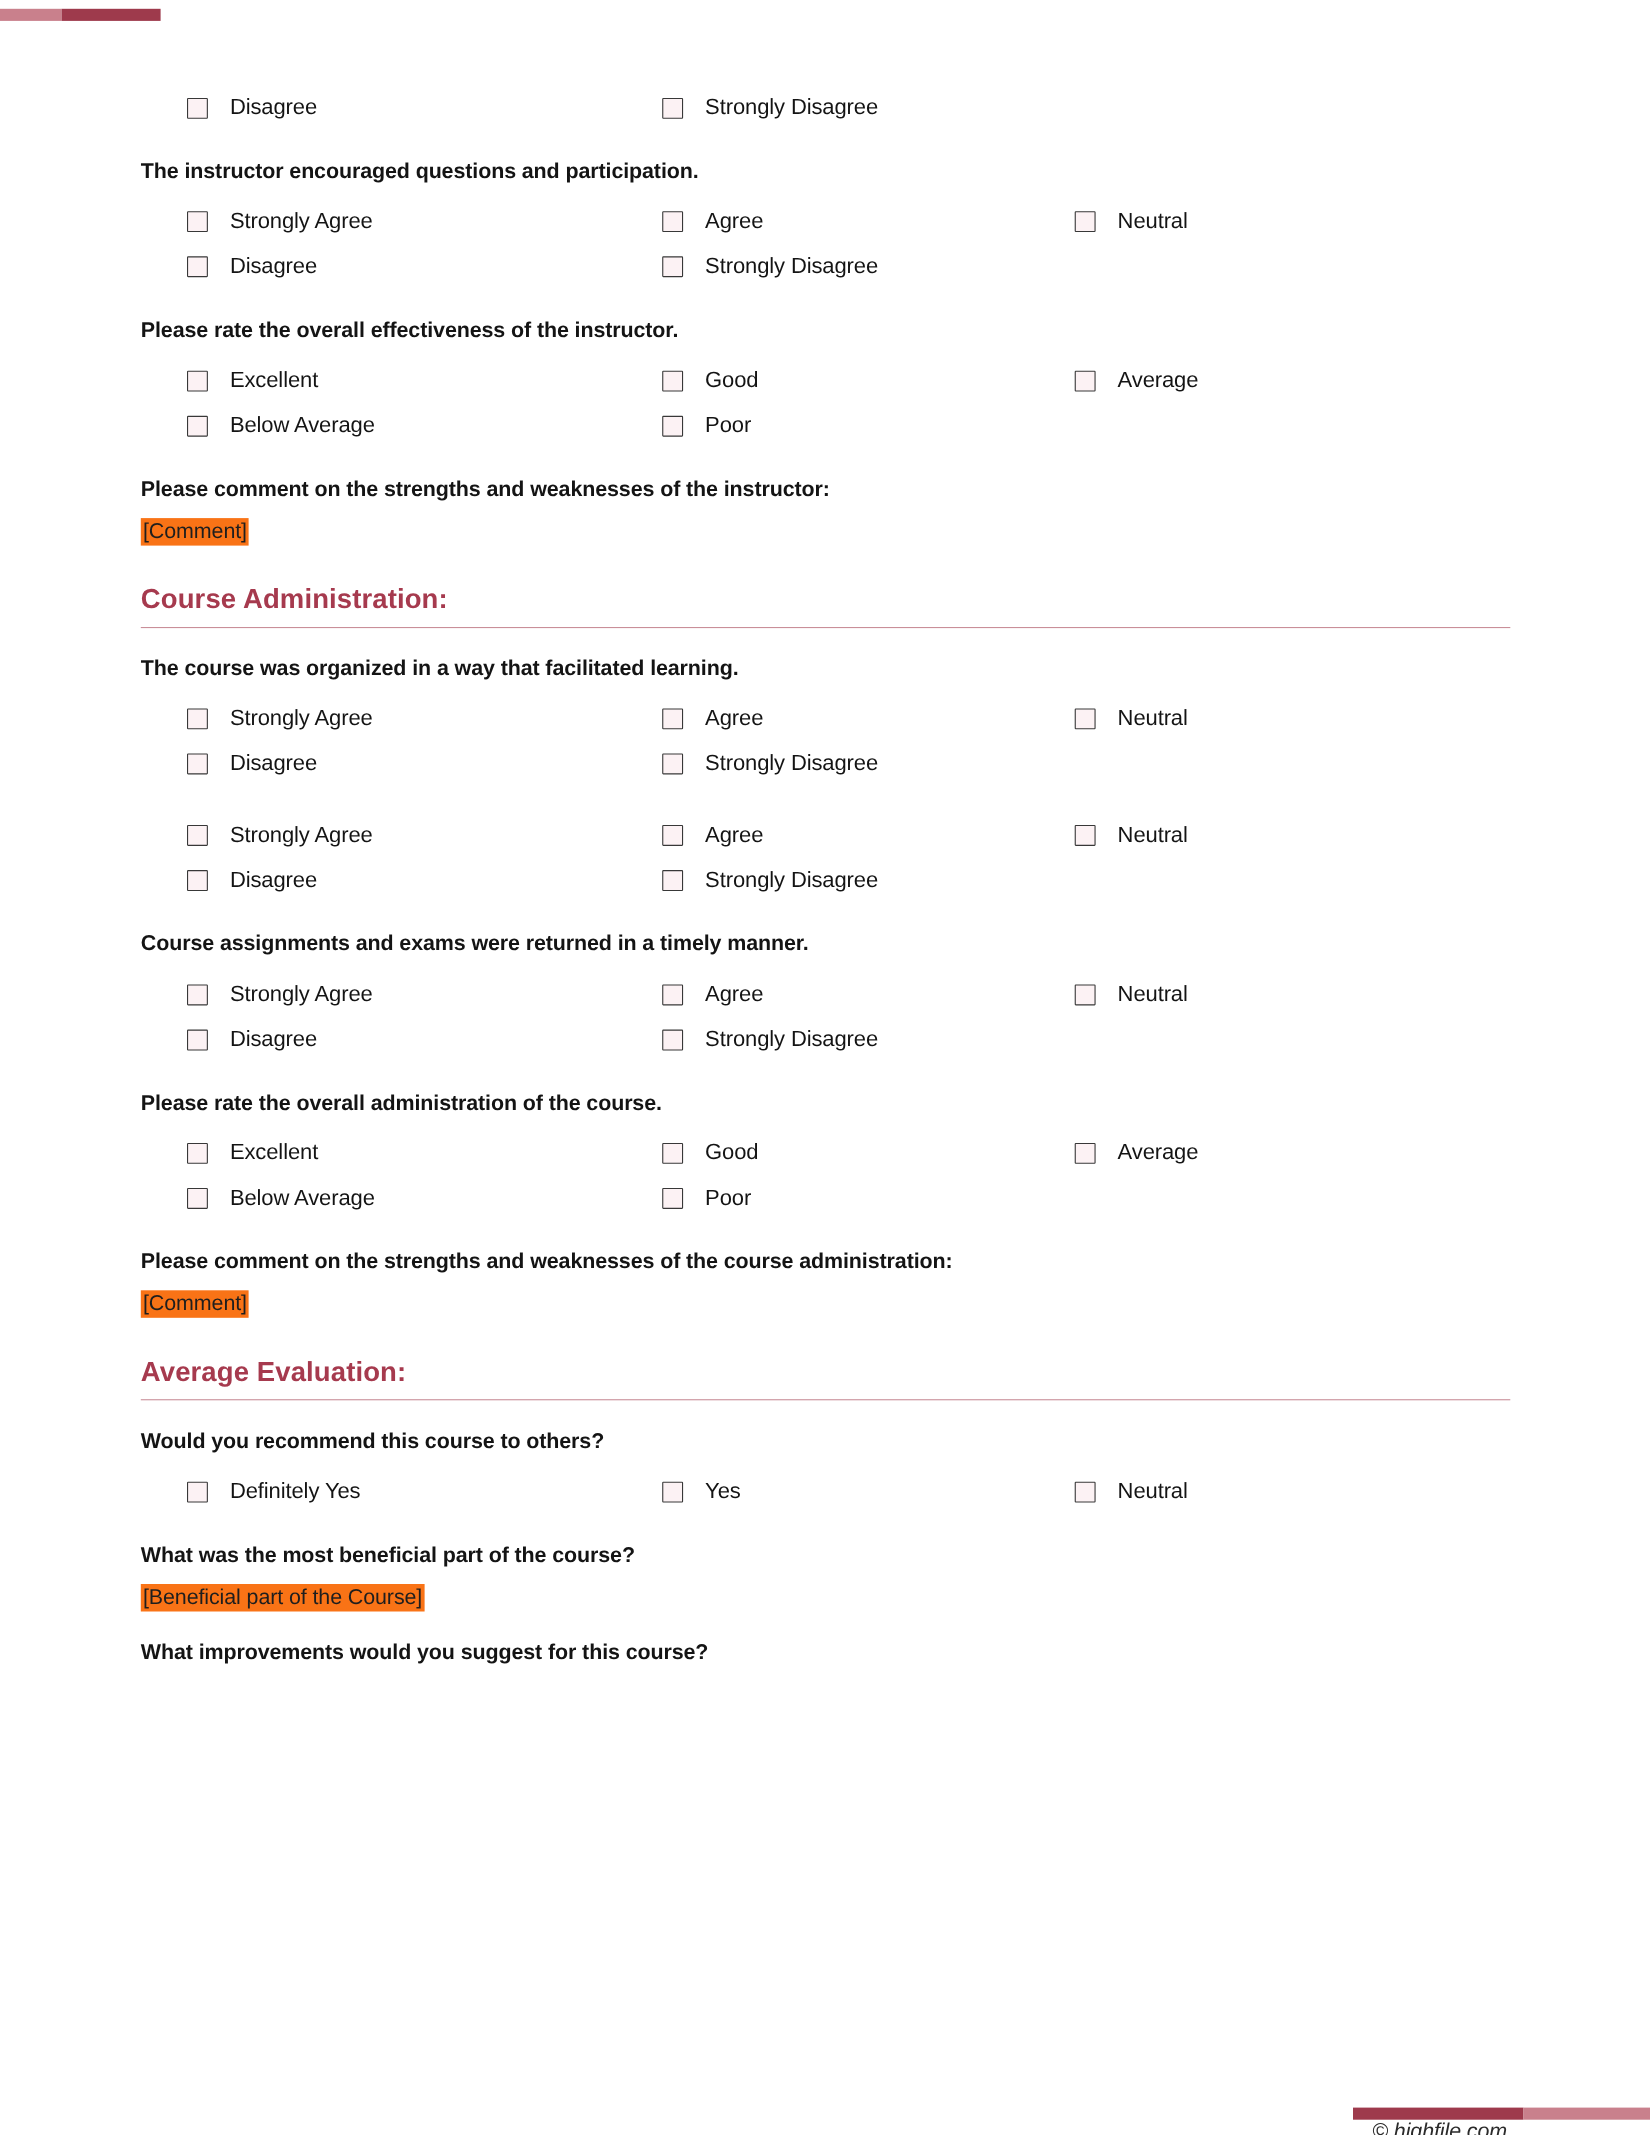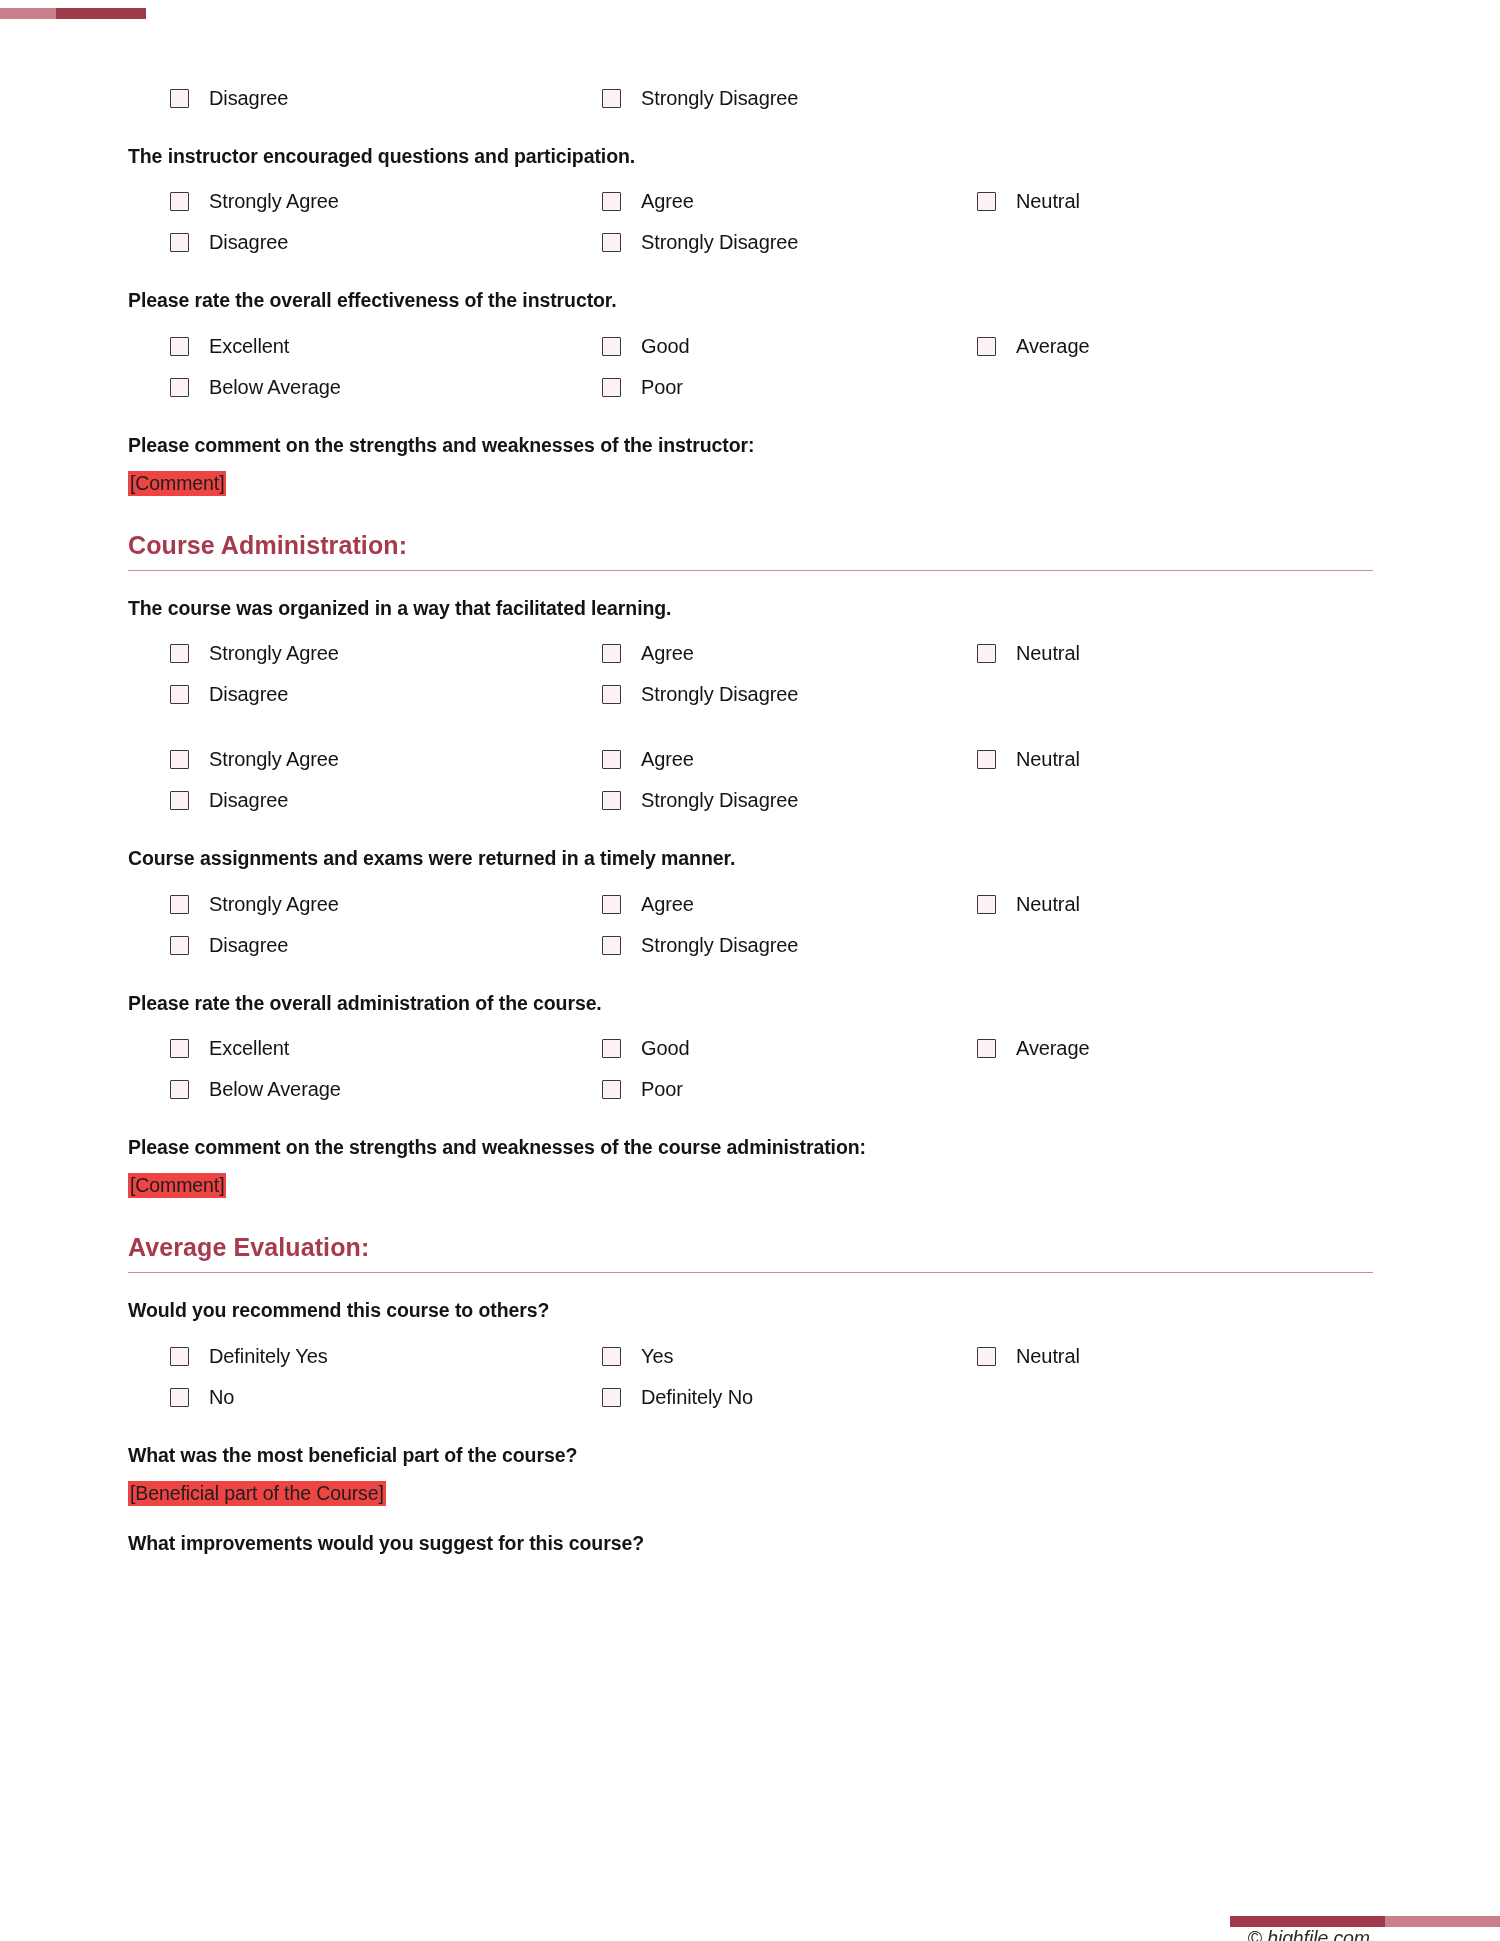--- a/index.html
+++ b/index.html
@@ -137,21 +137,21 @@
   }
 
   
   .placeholder-line {
     margin-top: 13px;
   }
   .placeholder-text {
     display: inline-block;
     font-size: 19.5px;
     color: #1e1e1e;
-    background: #ef4444;
+    background: #f97316;
     padding: 1px 2px;
     letter-spacing: -0.1px;
   }
 
   
   .footer {
     position: absolute;
     right: 130px;
     top: 1927px;
     font-size: 19.5px;
@@ -382,30 +382,20 @@
             </div>
             <div class="opt col2">
               <div class="checkbox"></div>
               <span class="opt-label">Yes</span>
             </div>
             <div class="opt col3">
               <div class="checkbox"></div>
               <span class="opt-label">Neutral</span>
             </div>
           </div>
-          <div class="opt-row">
-            <div class="opt col1">
-              <div class="checkbox"></div>
-              <span class="opt-label">No</span>
-            </div>
-            <div class="opt col2">
-              <div class="checkbox"></div>
-              <span class="opt-label">Definitely No</span>
-            </div>
-          </div>
         </div>
       </div>
       <div class="q-block">
         <div class="question">What was the most beneficial part of the course?</div>
         <div class="placeholder-line"><span class="placeholder-text">[Beneficial part of the Course]</span></div>
       </div>
       <div class="q-block">
         <div class="question">What improvements would you suggest for this course?</div>
       </div>
     </div>

